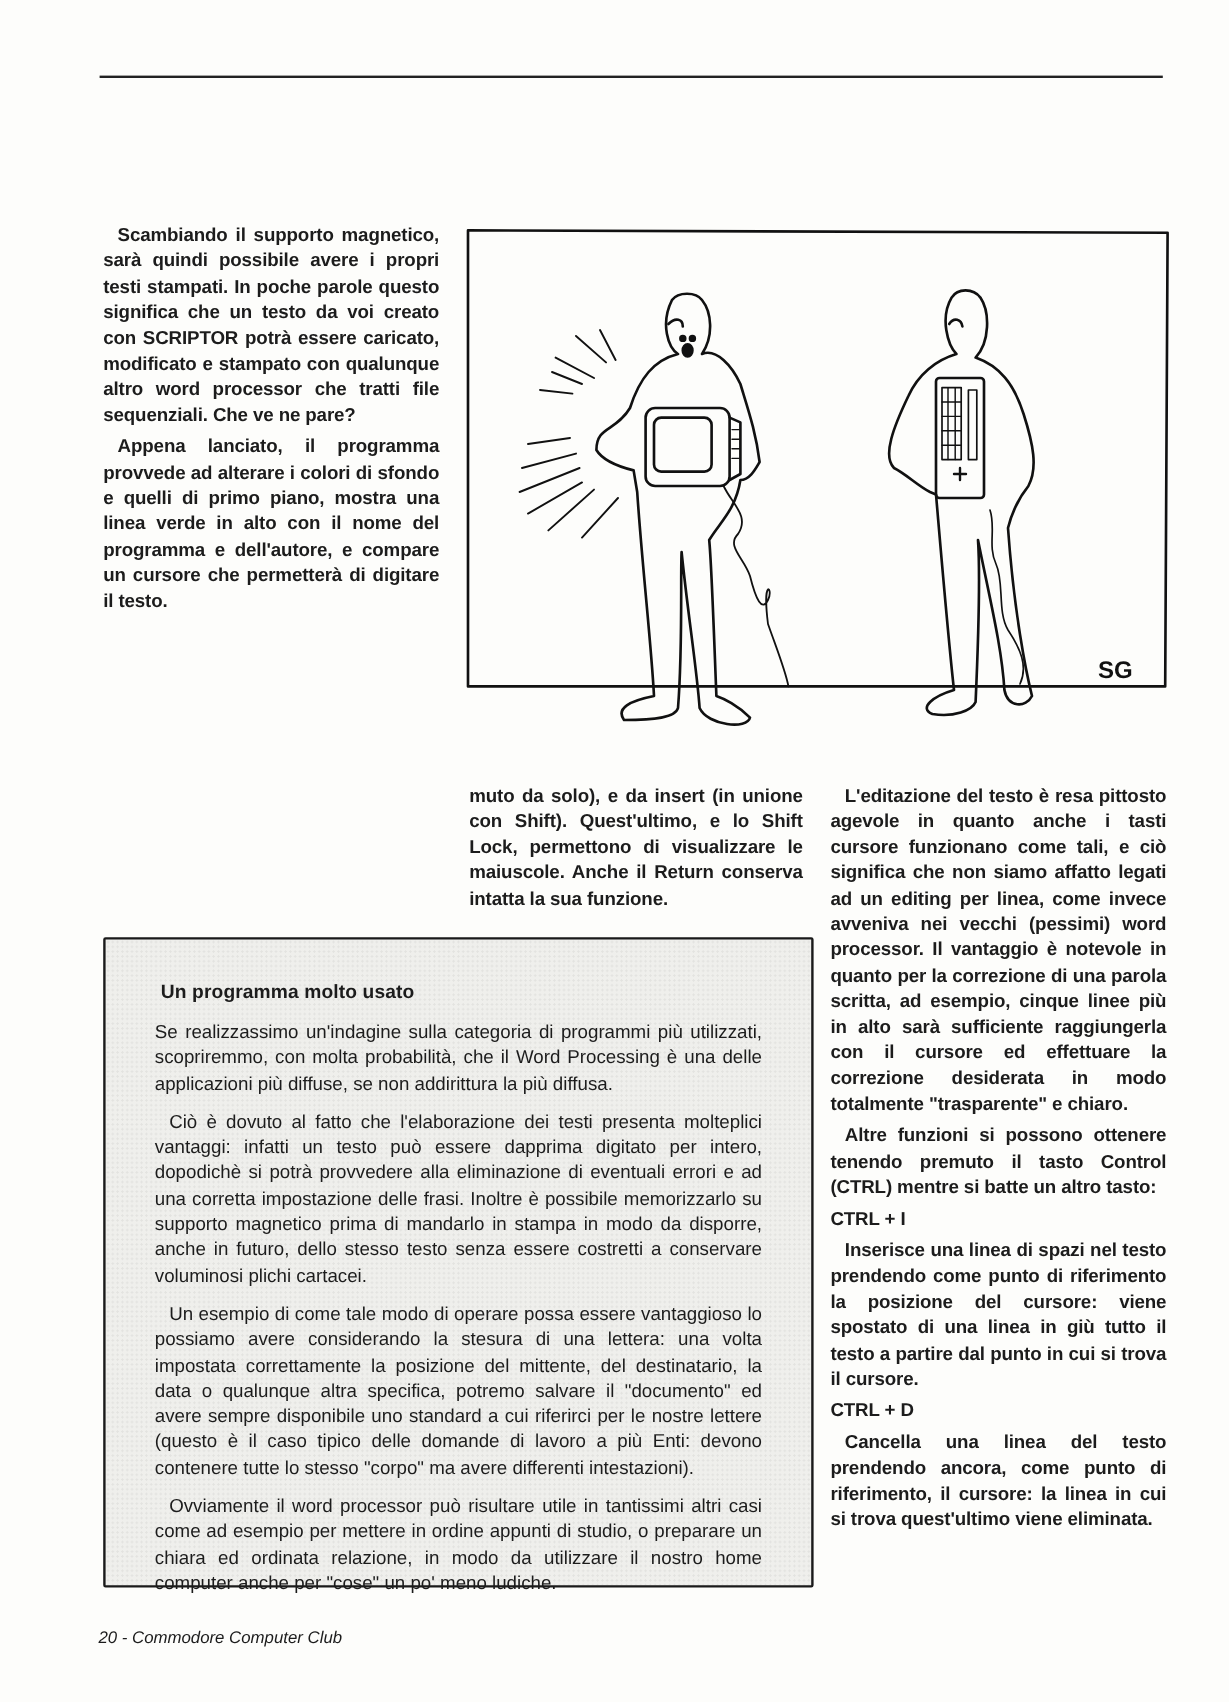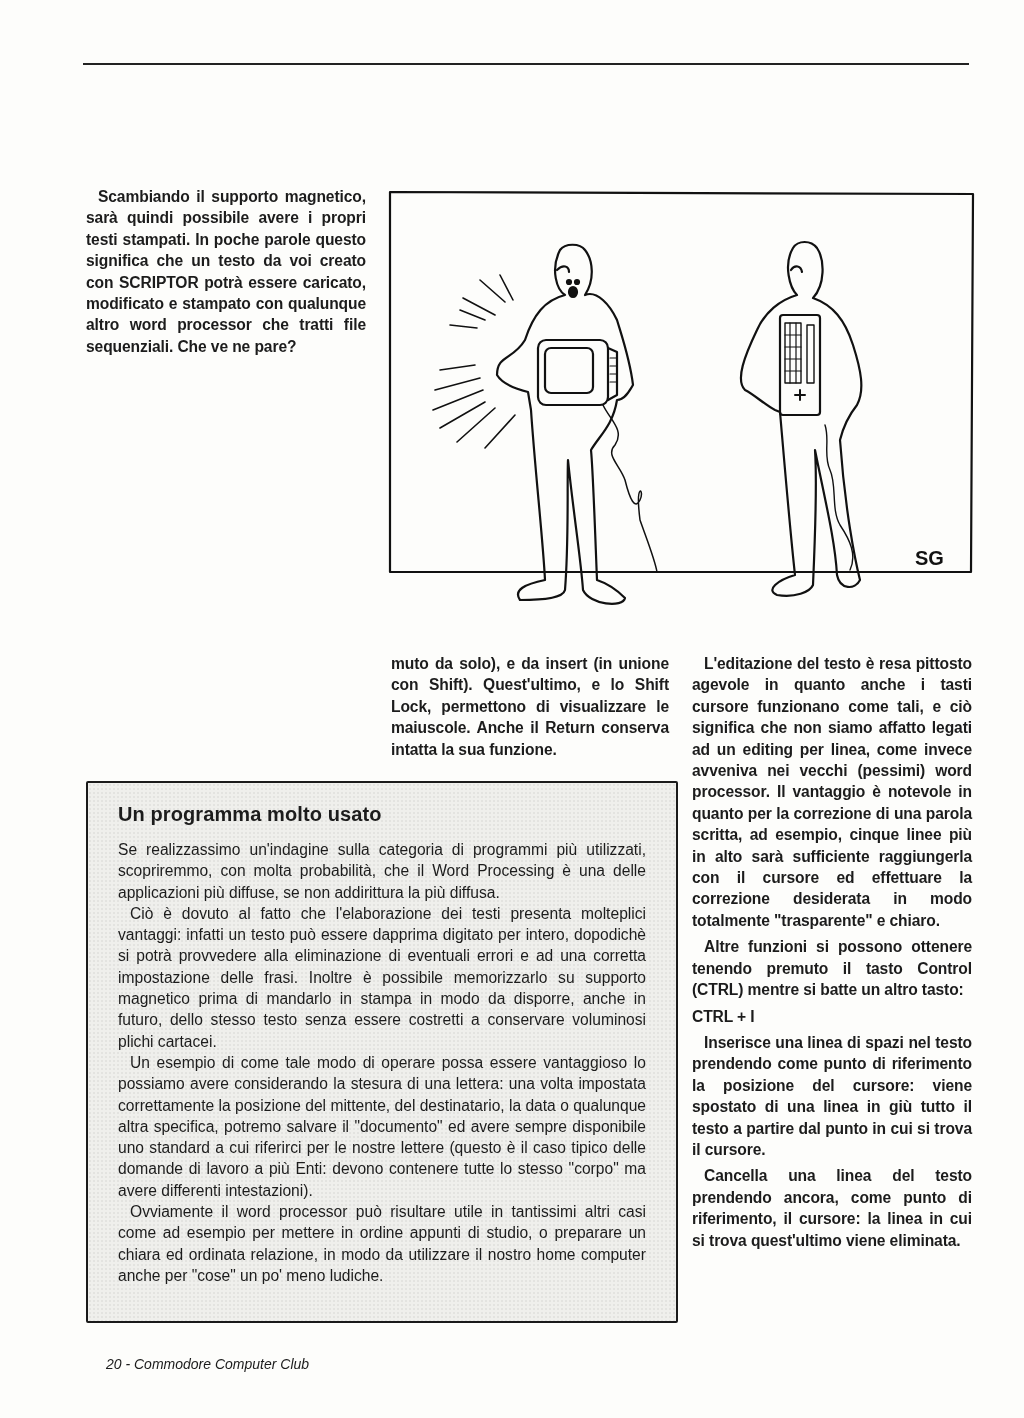--- a/index.html
+++ b/index.html
@@ -16,33 +16,34 @@
   #col-right { left: 692px; top: 653px; width: 280px; }
   .ctrl-head { margin: 22px 0 0 0; text-indent: 0 !important; }
   .illustration { position: absolute; left: 385px; top: 180px; width: 595px; height: 470px; font-weight: bold; }
   .sidebox {
     position: absolute; left: 86px; top: 781px; width: 588px; height: 538px;
     border: 2.5px solid #1a1a1a; border-radius: 2px;
     background: #efefec;
     background-image: radial-gradient(rgba(0,0,0,0.05) 1px, transparent 1px);
     background-size: 4px 4px;
   }
-  .sidebox h2 { position: absolute; left: 30px; top: 20px; margin: 0; font-size: 20px; font-weight: bold; letter-spacing: 0.1px; }
+  .sidebox h2 { position: absolute; left: 30px; top: 20px; margin: 16px; font-size: 16px; font-weight: bold; letter-spacing: 0.1px; }
   .sidebox .body { position: absolute; left: 30px; top: 56px; width: 528px; font-size: 15.6px; line-height: 21.3px; }
-  .sidebox .body p { margin: 0; text-align: justify; text-indent: 12px; }
+  .sidebox .body p { margin: 11px; text-align: justify; text-indent: 12px; }
   .sidebox .body p.first { text-indent: 0; }
-  .footer { position: absolute; left: 82px; top: 1356px; font-size: 14px; font-style: italic; margin-left: 24px; }
+  .footer { position: absolute; left: 82px; top: 1356px; font-size: 14px; font-style: italic; }
 </style>
 </head>
 <body>
 
 <div class="rule-top"></div>
 
 <div id="col-left" class="col">
   <p>Scambiando il supporto magnetico, sarà quindi possibile avere i propri testi stampati. In poche parole questo significa che un testo da voi creato con SCRIPTOR potrà essere caricato, modificato e stampato con qualunque altro word processor che tratti file sequenziali. Che ve ne pare?</p>
+  <p>Appena lanciato, il programma provvede ad alterare i colori di sfondo e quelli di primo piano, mostra una linea verde in alto con il nome del programma e dell'autore, e compare un cursore che permetterà di digitare il testo.</p>
 </div>
 
 <div class="illustration">
   <svg width="595" height="470" viewBox="0 0 595 470" fill="none" stroke="#111" stroke-width="2.2" stroke-linecap="round" stroke-linejoin="round">
 
     <path d="M5 12 L588 14 L586 392 L5 392 Z"></path>
 
     <g>
       <path d="M175 70 C165 90 172 110 180 115 C160 120 148 135 140 160 C128 180 112 175 112 195 C118 205 135 210 143 212 L146 230 C150 290 158 360 160 400 C140 404 128 410 135 420 C160 420 178 418 180 410 C184 360 182 300 183 280 C188 330 196 380 198 410 C205 425 238 428 240 418 C230 408 218 402 212 400 C210 350 208 290 206 270 C215 255 228 245 232 220 C240 220 245 210 248 205 C245 180 238 160 232 140 C225 125 212 110 200 115 C210 100 208 80 200 70 C195 63 180 63 175 70 Z"></path>
       <path d="M172 90 C178 84 184 86 184 92"></path>
@@ -76,20 +77,21 @@
 
 <div id="col-mid" class="col">
   <p class="noind">muto da solo), e da insert (in unione con Shift). Quest'ultimo, e lo Shift Lock, permettono di visualizzare le maiuscole. Anche il Return conserva intatta la sua funzione.</p>
 </div>
 
 <div id="col-right" class="col">
   <p>L'editazione del testo è resa pittosto agevole in quanto anche i tasti cursore funzionano come tali, e ciò significa che non siamo affatto legati ad un editing per linea, come invece avveniva nei vecchi (pessimi) word processor. Il vantaggio è notevole in quanto per la correzione di una parola scritta, ad esempio, cinque linee più in alto sarà sufficiente raggiungerla con il cursore ed effettuare la correzione desiderata in modo totalmente "trasparente" e chiaro.</p>
   <p>Altre funzioni si possono ottenere tenendo premuto il tasto Control (CTRL) mentre si batte un altro tasto:</p>
   <p class="ctrl-head">CTRL + I</p>
   <p>Inserisce una linea di spazi nel testo prendendo come punto di riferimento la posizione del cursore: viene spostato di una linea in giù tutto il testo a partire dal punto in cui si trova il cursore.</p>
+  <p class="ctrl-head">CTRL + D</p>
   <p>Cancella una linea del testo prendendo ancora, come punto di riferimento, il cursore: la linea in cui si trova quest'ultimo viene eliminata.</p>
 </div>
 
 <div class="sidebox">
   <h2>Un programma molto usato</h2>
   <div class="body">
     <p class="first">Se realizzassimo un'indagine sulla categoria di programmi più utilizzati, scopriremmo, con molta probabilità, che il Word Processing è una delle applicazioni più diffuse, se non addirittura la più diffusa.</p>
     <p>Ciò è dovuto al fatto che l'elaborazione dei testi presenta molteplici vantaggi: infatti un testo può essere dapprima digitato per intero, dopodichè si potrà provvedere alla eliminazione di eventuali errori e ad una corretta impostazione delle frasi. Inoltre è possibile memorizzarlo su supporto magnetico prima di mandarlo in stampa in modo da disporre, anche in futuro, dello stesso testo senza essere costretti a conservare voluminosi plichi cartacei.</p>
     <p>Un esempio di come tale modo di operare possa essere vantaggioso lo possiamo avere considerando la stesura di una lettera: una volta impostata correttamente la posizione del mittente, del destinatario, la data o qualunque altra specifica, potremo salvare il "documento" ed avere sempre disponibile uno standard a cui riferirci per le nostre lettere (questo è il caso tipico delle domande di lavoro a più Enti: devono contenere tutte lo stesso "corpo" ma avere differenti intestazioni).</p>
     <p>Ovviamente il word processor può risultare utile in tantissimi altri casi come ad esempio per mettere in ordine appunti di studio, o preparare un chiara ed ordinata relazione, in modo da utilizzare il nostro home computer anche per "cose" un po' meno ludiche.</p>

